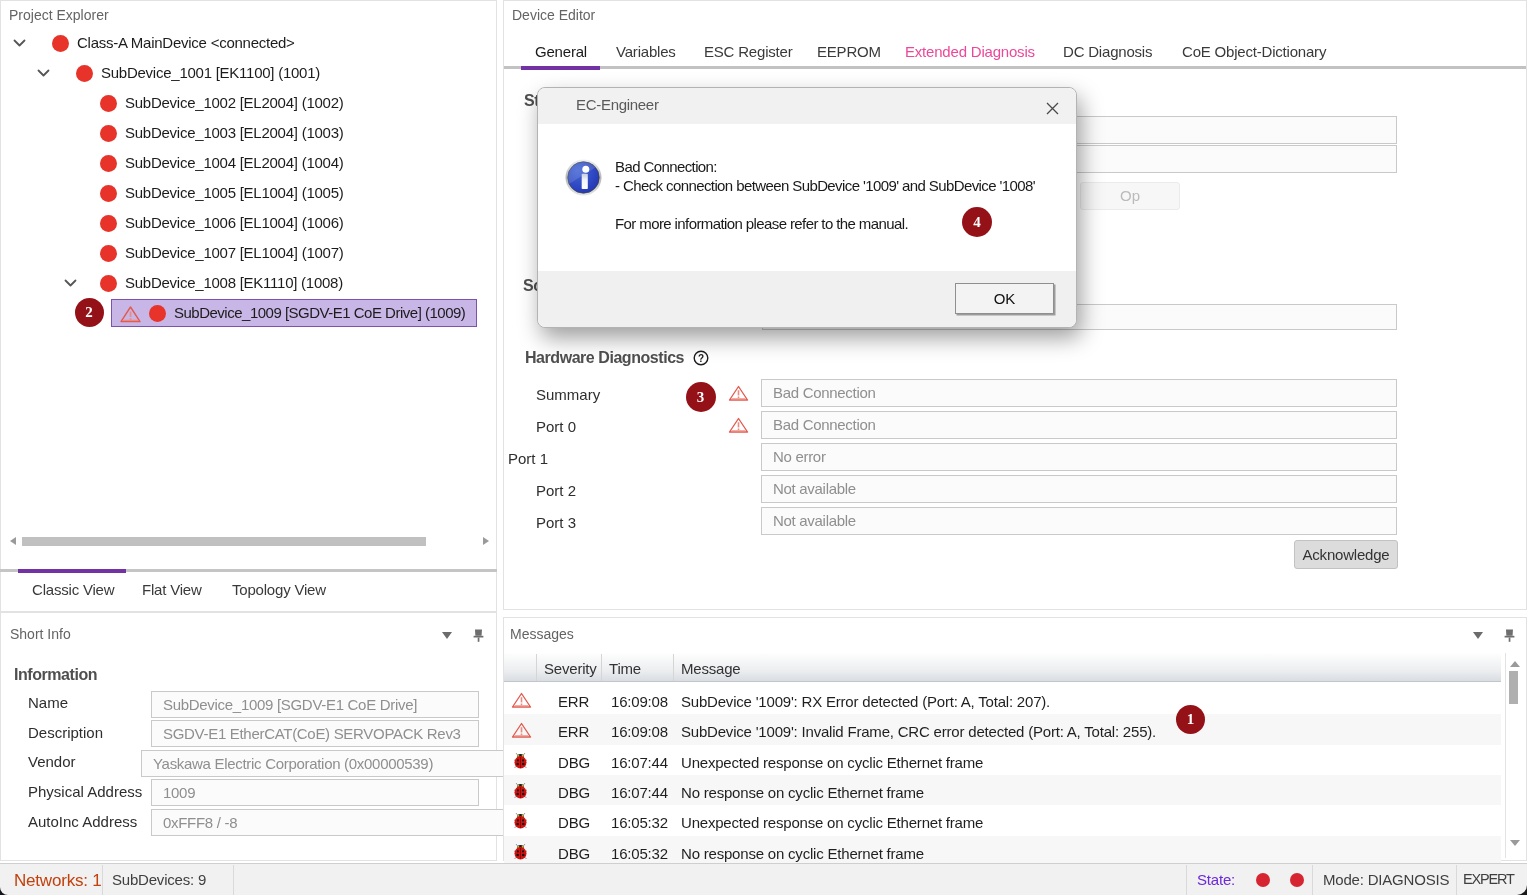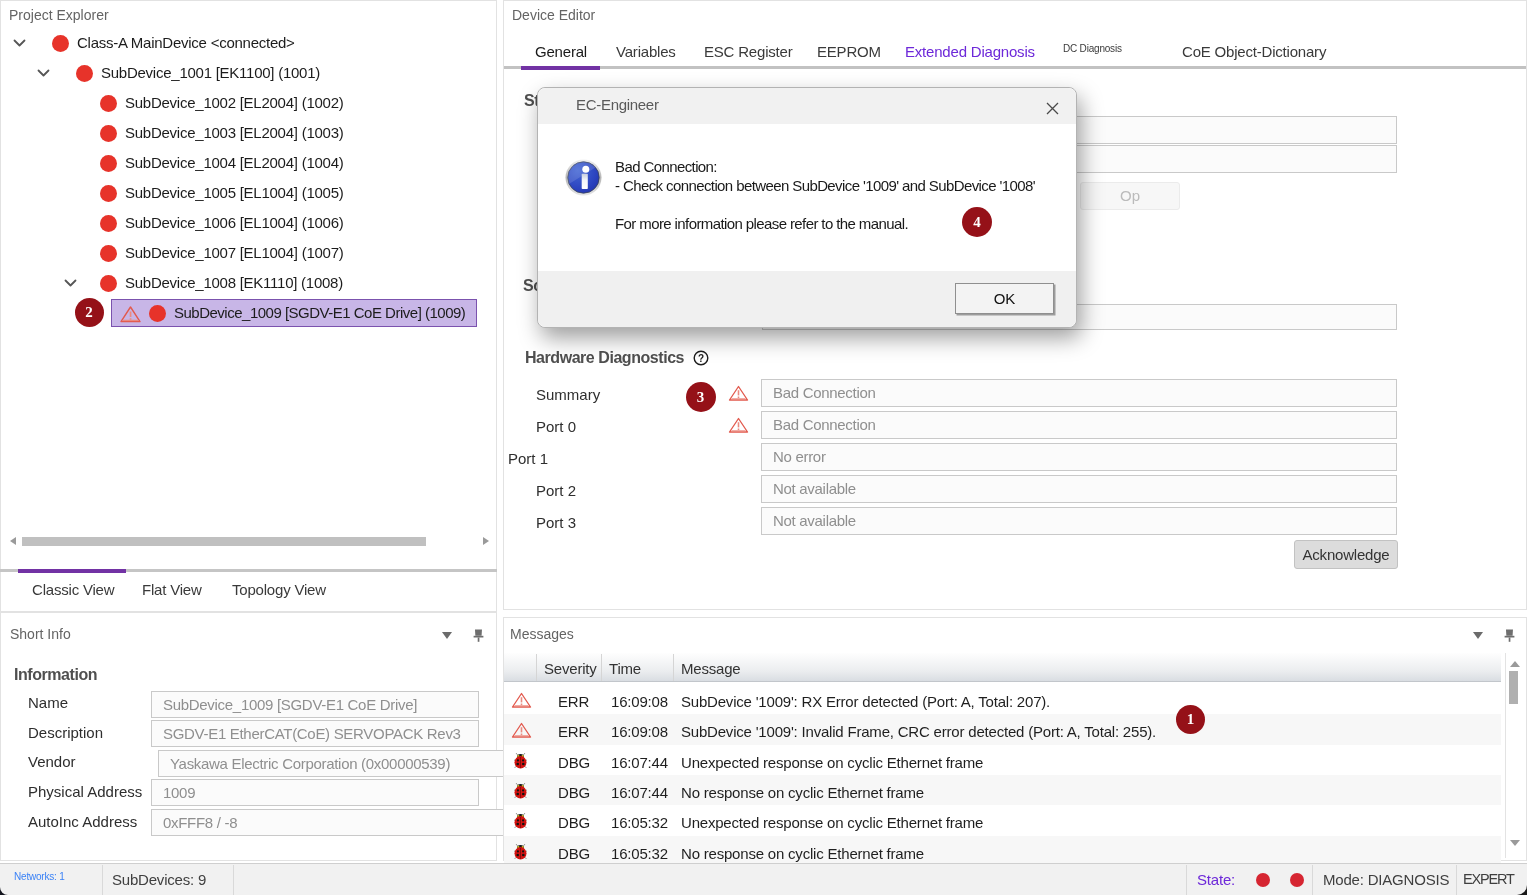--- a/index.html
+++ b/index.html
@@ -81,33 +81,33 @@
       <rect x="4.7" y="8.5" width="1.7" height="4.3" fill="#6e6e6e"></rect>
     </svg></div>
 <div class="hdg" style="left:14px; top:666px;">Information</div>
 <div class="lbl" style="left:28px; top:694px;">Name</div>
 <div class="lbl" style="left:28px; top:724px;">Description</div>
 <div class="lbl" style="left:28px; top:753px;">Vendor</div>
 <div class="lbl" style="left:28px; top:783px;">Physical Address</div>
 <div class="lbl" style="left:28px; top:813px;">AutoInc Address</div>
 <div class="field" style="left:151px; top:691px; width:328px; height:27px;">SubDevice_1009 [SGDV-E1 CoE Drive]</div>
 <div class="field" style="left:151px; top:720px; width:328px; height:27px;">SGDV-E1 EtherCAT(CoE) SERVOPACK Rev3</div>
-<div class="field" style="left:158px; top:750px; width:396px; height:27px;">Yaskawa Electric Corporation (0x00000539)</div>
+<div class="field" style="left:141px; top:750px; width:396px; height:27px;">Yaskawa Electric Corporation (0x00000539)</div>
 <div class="field" style="left:151px; top:779px; width:328px; height:27px;">1009</div>
 <div class="field" style="left:151px; top:809px; width:360px; height:27px;">0xFFF8 / -8</div>
 
 <div class="panel" style="left:503px; top:0; width:1024px; height:610px;"></div>
 <div class="abs ptitle" style="left:512px; top:7px;">Device Editor</div>
 <div id="detabs">
     <div class="abs" style="left:535px; top:42.5px; font-size:15px; letter-spacing:-0.2px; color:#1a1a1a;">General</div>
     <div class="abs" style="left:616px; top:42.5px; font-size:15px; letter-spacing:-0.2px; color:#3a3a3a;">Variables</div>
     <div class="abs" style="left:704px; top:42.5px; font-size:15px; letter-spacing:-0.2px; color:#3a3a3a;">ESC Register</div>
     <div class="abs" style="left:817px; top:42.5px; font-size:15px; letter-spacing:-0.2px; color:#3a3a3a;">EEPROM</div>
-    <div class="abs" style="left:905px; top:42.5px; font-size:15px; letter-spacing:-0.2px; color:#6d28d9;">Extended Diagnosis</div>
-    <div class="abs" style="left:1063px; top:42.5px; font-size:10px; letter-spacing:-0.2px; color:#3a3a3a;">DC Diagnosis</div>
+    <div class="abs" style="left:905px; top:42.5px; font-size:15px; letter-spacing:-0.2px; color:#ec4899;">Extended Diagnosis</div>
+    <div class="abs" style="left:1063px; top:42.5px; font-size:15px; letter-spacing:-0.2px; color:#3a3a3a;">DC Diagnosis</div>
     <div class="abs" style="left:1182px; top:42.5px; font-size:15px; letter-spacing:-0.2px; color:#3a3a3a;">CoE Object-Dictionary</div>
     <div class="abs" style="left:521px; top:65.5px; width:79px; height:4px; background:#7232a4; z-index:3;"></div>
   </div>
 <div class="abs" style="left:504px; top:66px; width:1022px; height:3px; background:#c2c2c2;"></div>
 
 <div class="hdg" style="left:524px; top:92px;">State Machine</div>
 <div class="field" style="left:762px; top:116px; width:635px; height:28px;"></div>
 <div class="field" style="left:762px; top:145px; width:635px; height:28px;"></div>
 <div class="abs" style="left:1080px; top:182px; width:100px; height:28px; background:#f7f7f7; border:1px solid #ebebeb; border-radius:3px; color:#bbbbbb; font-size:15px; text-align:center; line-height:26px;">Op</div>
 <div class="hdg" style="left:523px; top:277px;">Sc</div>
@@ -292,21 +292,21 @@
     <div class="msgtxt" style="left:558px; top:844.5px;">DBG</div>
     <div class="msgtxt" style="left:611px; top:844.5px;">16:05:32</div>
     <div class="msgtxt" style="left:681px; top:844.5px;">No response on cyclic Ethernet frame</div>
     <div class="abs" style="left:1505px; top:653px; width:1px; height:205px; background:#e3e3e3;"></div>
     <div class="abs" style="left:1509px; top:671px; width:9px; height:33px; background:#b0b0b0;"></div>
     <div class="abs" style="left:1510px; top:661px; width:0; height:0; border-left:5.5px solid transparent; border-right:5.5px solid transparent; border-bottom:6.5px solid #9a9a9a;"></div>
     <div class="abs" style="left:1510px; top:840px; width:0; height:0; border-left:5.5px solid transparent; border-right:5.5px solid transparent; border-top:6.5px solid #9a9a9a;"></div>
   </div>
 
 <div class="abs" style="left:0; top:863px; width:1527px; height:32px; background:#f1f1f1; border-top:1px solid #cfcfcf;"></div>
-<div class="abs" style="left:14px; top:871px; z-index:5; font-size:10px; color:#3b82f6; letter-spacing:-0.2px;">Networks: 1</div>
+<div class="abs" style="left:14px; top:871px; z-index:5; font-size:17px; color:#c2410c; letter-spacing:-0.2px;">Networks: 1</div>
 <div class="sep" style="left:102px; top:865px; height:30px;"></div>
 <div class="abs" style="left:112px; top:871px; font-size:15px; color:#3f3f3f; letter-spacing:-0.2px;">SubDevices: 9</div>
 <div class="sep" style="left:233px; top:865px; height:30px;"></div>
 <div class="sep" style="left:1186px; top:865px; height:30px;"></div>
 <div class="abs" style="left:1197px; top:871px; font-size:15px; color:#6d28d9; letter-spacing:-0.2px;">State:</div>
 <div class="abs" style="left:1256px; top:873px; width:14px; height:14px; border-radius:50%; background:#d62531;"></div>
 <div class="abs" style="left:1290px; top:873px; width:14px; height:14px; border-radius:50%; background:#d62531;"></div>
 <div class="sep" style="left:1312px; top:865px; height:30px;"></div>
 <div class="abs" style="left:1323px; top:871px; font-size:15px; color:#3f3f3f; letter-spacing:-0.2px;">Mode: DIAGNOSIS</div>
 <div class="sep" style="left:1456px; top:865px; height:30px;"></div>

